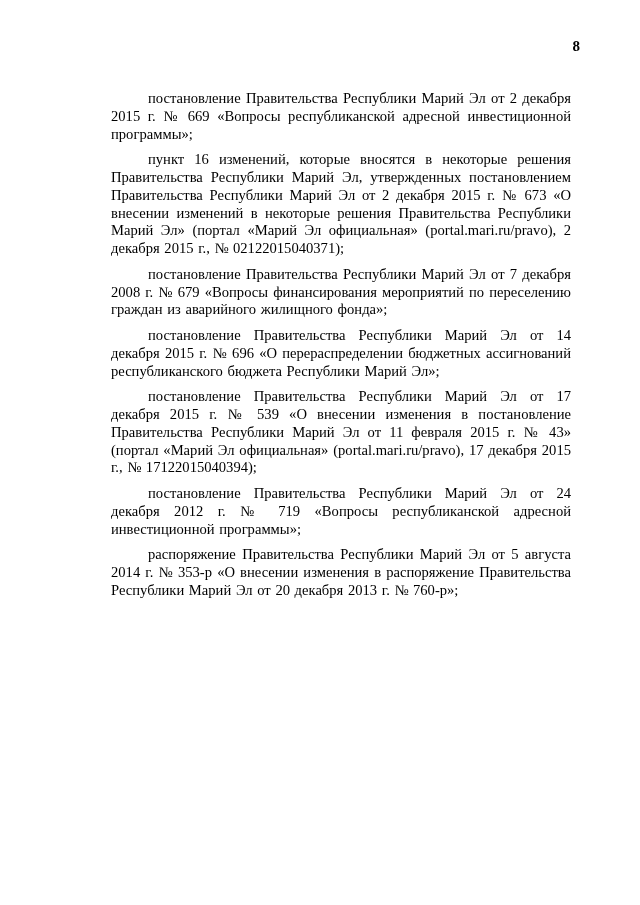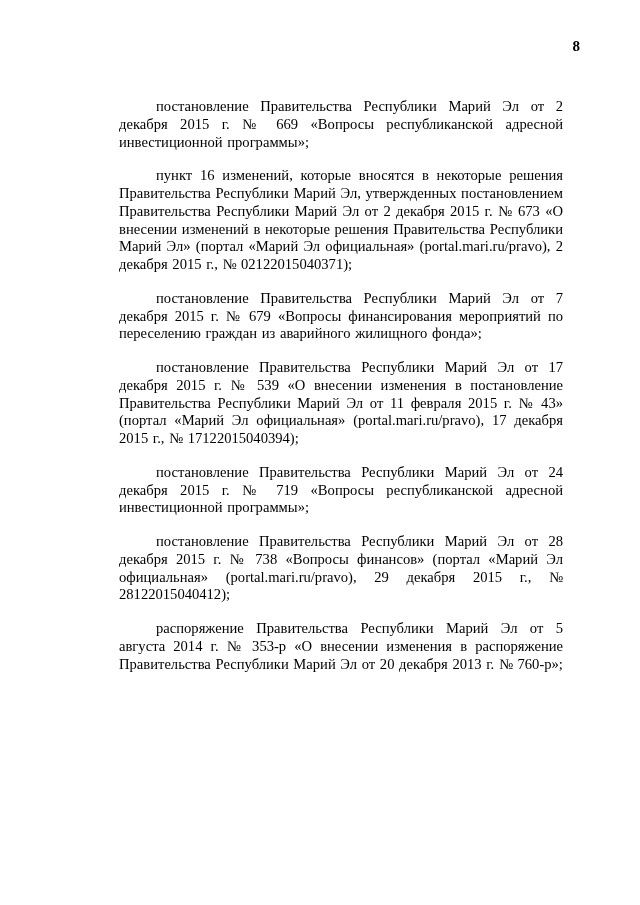--- a/index.html
+++ b/index.html
@@ -27,33 +27,33 @@
     position: absolute;
     top: 82px;
     left: 103px;
     width: 476px;
     font-size: 14.6px;
     line-height: 17.75px;
     text-align: justify;
     text-justify: inter-word;
   }
   .para {
-    margin: 16px;
+    margin: 8px;
     padding: 0;
     text-indent: 37px;
     word-spacing: 1px;
   }
 </style>
 </head>
 <body>
 
 <div class="page">
   <div class="page-number">8</div>
   <div class="content">
     <p class="para">постановление Правительства Республики Марий Эл от 2 декабря 2015 г. № 669 «Вопросы республиканской адресной инвестиционной программы»;</p>
     <p class="para">пункт 16 изменений, которые вносятся в некоторые решения Правительства Республики Марий Эл, утвержденных постановлением Правительства Республики Марий Эл от 2 декабря 2015 г. № 673 «О внесении изменений в некоторые решения Правительства Республики Марий Эл» (портал «Марий Эл официальная» (portal.mari.ru/pravo), 2 декабря 2015 г., № 02122015040371);</p>
-    <p class="para">постановление Правительства Республики Марий Эл от 7 декабря 2015 г. № 679 «Вопросы финансирования мероприятий по переселению граждан из аварийного жилищного фонда»;</p>
+    <p class="para">постановление Правительства Республики Марий Эл от 7 декабря 2008 г. № 679 «Вопросы финансирования мероприятий по переселению граждан из аварийного жилищного фонда»;</p>
+    <p class="para">постановление Правительства Республики Марий Эл от 14 декабря 2015 г. № 696 «О перераспределении бюджетных ассигнований республиканского бюджета Республики Марий Эл»;</p>
     <p class="para">постановление Правительства Республики Марий Эл от 17 декабря 2015 г. № 539 «О внесении изменения в постановление Правительства Республики Марий Эл от 11 февраля 2015 г. № 43» (портал «Марий Эл официальная» (portal.mari.ru/pravo), 17 декабря 2015 г., № 17122015040394);</p>
-    <p class="para">постановление Правительства Республики Марий Эл от 24 декабря 2015 г. № 719 «Вопросы республиканской адресной инвестиционной программы»;</p>
-    <p class="para">постановление Правительства Республики Марий Эл от 28 декабря 2015 г. № 738 «Вопросы финансов» (портал «Марий Эл официальная» (portal.mari.ru/pravo), 29 декабря 2015 г., № 28122015040412);</p>
+    <p class="para">постановление Правительства Республики Марий Эл от 24 декабря 2012 г. № 719 «Вопросы республиканской адресной инвестиционной программы»;</p>
     <p class="para">распоряжение Правительства Республики Марий Эл от 5 августа 2014 г. № 353-р «О внесении изменения в распоряжение Правительства Республики Марий Эл от 20 декабря 2013 г. № 760-р»;</p>
   </div>
 </div>
 
 </body></html>

